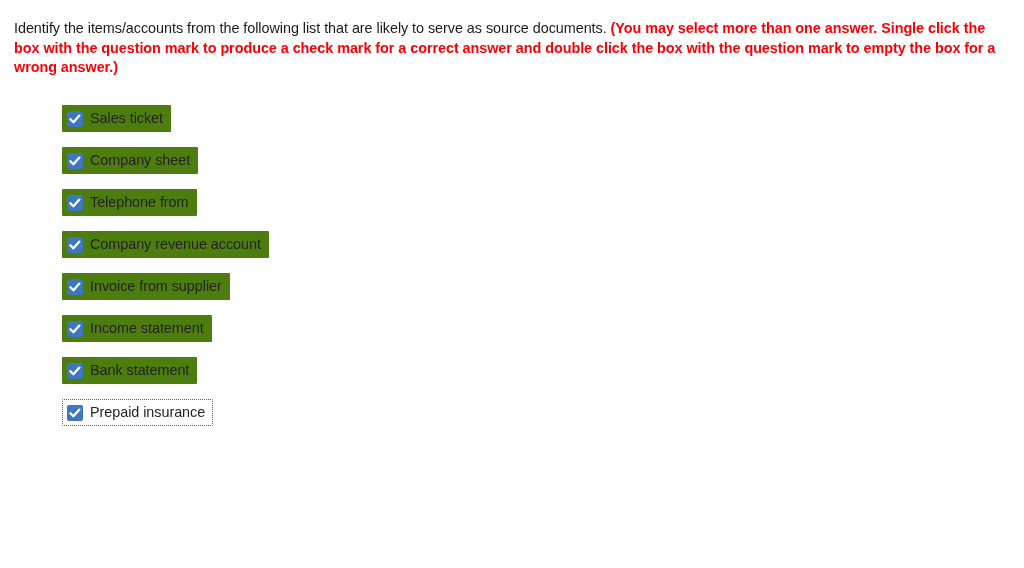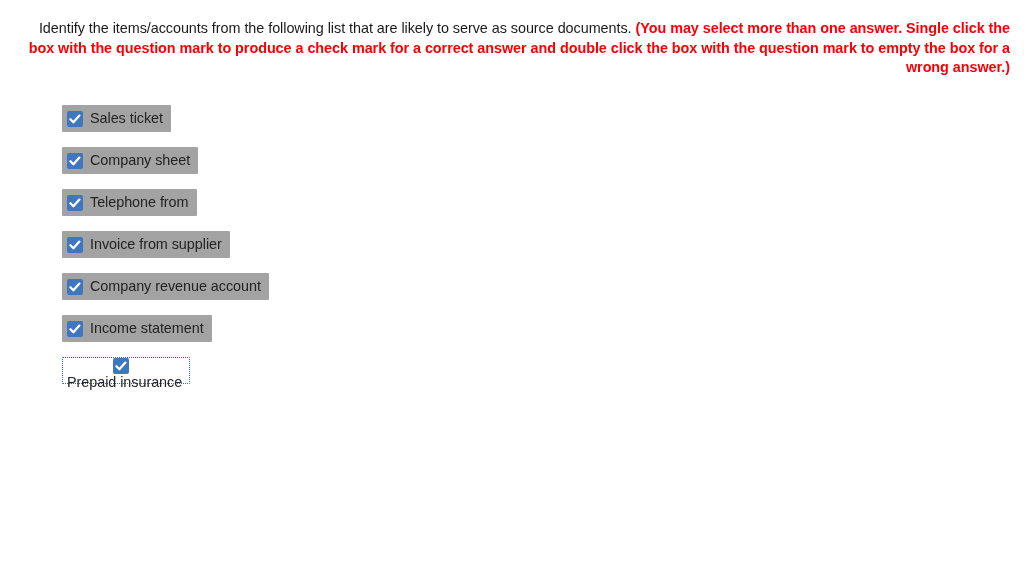--- a/index.html
+++ b/index.html
@@ -12,21 +12,20 @@
     background: #ffffff;
     font-family: "Liberation Sans", sans-serif;
     -webkit-font-smoothing: antialiased;
     overflow: hidden;
   }
 
   .page {
     position: relative;
     width: 1024px;
     height: 568px;
-    text-align: right;
   }
 
   
   .prompt {
     position: absolute;
     left: 14px;
     top: 5px;
     width: 996px;
     font-size: 14.4px;
     line-height: 19.5px;
@@ -49,28 +48,27 @@
     top: 105px;
   }
   .option-row {
     display: flex;
     align-items: center;
     height: 27px;
     margin-bottom: 15px;
     width: max-content;
     padding: 0 7px 0 4px;
     box-sizing: border-box;
-    background: #a3a3a3;
+    background: #4d7c0f;
     border: 1px solid transparent;
     border-radius: 1px;
   }
   .option-row.focused {
     background: #ffffff;
     border: 1px dotted #2c6ebd;
-    flex-direction: column;
   }
 
   .cbox {
     position: relative;
     width: 16px;
     height: 16px;
     flex: 0 0 16px;
     background: #3e77bd;
     border-radius: 2px;
     margin-right: 7px;
@@ -123,37 +121,45 @@
           </svg>
         </span>
         <span class="option-label">Telephone from</span>
       </div>
       <div class="option-row">
         <span class="cbox">
           <svg width="14" height="14" viewBox="0 0 14 14">
             <path d="M2.4 7.2 L5.4 10.2 L11.4 3.6" fill="none" stroke="#ffffff" stroke-width="2.3" stroke-linecap="round" stroke-linejoin="round"></path>
           </svg>
         </span>
+        <span class="option-label">Company revenue account</span>
+      </div>
+      <div class="option-row">
+        <span class="cbox">
+          <svg width="14" height="14" viewBox="0 0 14 14">
+            <path d="M2.4 7.2 L5.4 10.2 L11.4 3.6" fill="none" stroke="#ffffff" stroke-width="2.3" stroke-linecap="round" stroke-linejoin="round"></path>
+          </svg>
+        </span>
         <span class="option-label">Invoice from supplier</span>
       </div>
       <div class="option-row">
         <span class="cbox">
           <svg width="14" height="14" viewBox="0 0 14 14">
             <path d="M2.4 7.2 L5.4 10.2 L11.4 3.6" fill="none" stroke="#ffffff" stroke-width="2.3" stroke-linecap="round" stroke-linejoin="round"></path>
           </svg>
         </span>
-        <span class="option-label">Company revenue account</span>
+        <span class="option-label">Income statement</span>
       </div>
       <div class="option-row">
         <span class="cbox">
           <svg width="14" height="14" viewBox="0 0 14 14">
             <path d="M2.4 7.2 L5.4 10.2 L11.4 3.6" fill="none" stroke="#ffffff" stroke-width="2.3" stroke-linecap="round" stroke-linejoin="round"></path>
           </svg>
         </span>
-        <span class="option-label">Income statement</span>
+        <span class="option-label">Bank statement</span>
       </div>
       <div class="option-row focused">
         <span class="cbox">
           <svg width="14" height="14" viewBox="0 0 14 14">
             <path d="M2.4 7.2 L5.4 10.2 L11.4 3.6" fill="none" stroke="#ffffff" stroke-width="2.3" stroke-linecap="round" stroke-linejoin="round"></path>
           </svg>
         </span>
         <span class="option-label">Prepaid insurance</span>
       </div>
     </div>

